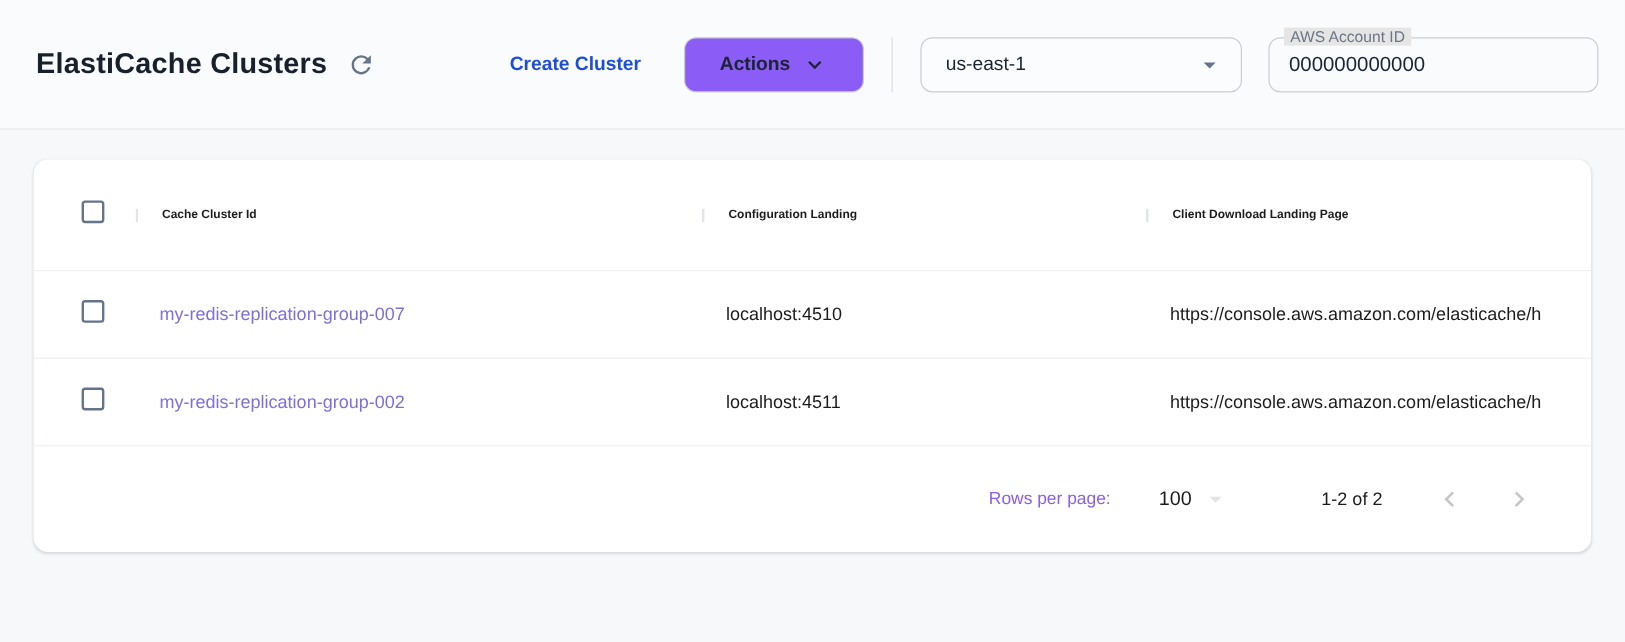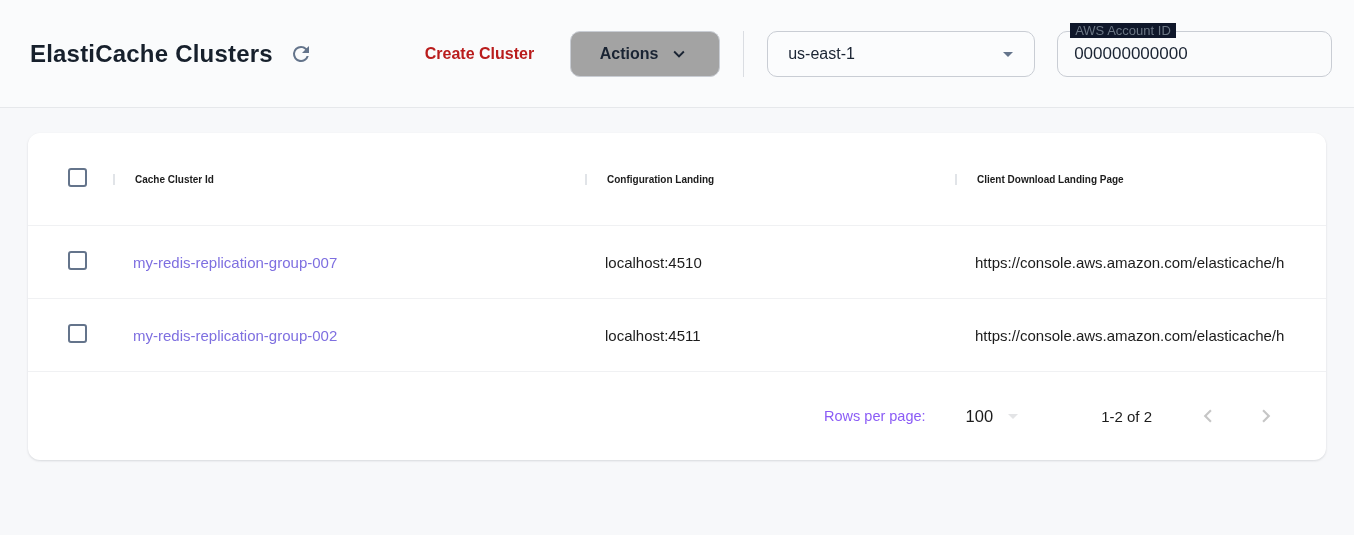--- a/index.html
+++ b/index.html
@@ -28,28 +28,28 @@
   .refresh-btn {
     width: 36px; height: 36px;
     margin-left: 10px;
     border: none; background: transparent;
     display: flex; align-items: center; justify-content: center;
     cursor: pointer; border-radius: 50%;
   }
   .create-cluster-btn {
     border: none; background: transparent;
     font-family: "Liberation Sans", sans-serif;
-    font-size: 16px; font-weight: 700; color: #b91c1c;
+    font-size: 16px; font-weight: 700; color: #1d4ed8;
     margin-left: 106px;
     cursor: pointer; white-space: nowrap;
   }
   .actions-btn {
     margin-left: 36px;
     width: 150px; height: 46px;
-    background: #a3a3a3;
+    background: #8b5cf6;
     border: 1px solid #c9cdd4;
     border-radius: 10px;
     display: flex; align-items: center; justify-content: center;
     gap: 10px;
     font-family: "Liberation Sans", sans-serif;
     font-size: 16px; font-weight: 700; color: #1a2433;
     cursor: pointer;
   }
   .vdivider {
     width: 1px; height: 46px;
@@ -72,21 +72,21 @@
     margin-left: 22px;
     position: relative;
     width: 275px; height: 46px;
     border: 1px solid #c9cdd4;
     border-radius: 10px;
     background: transparent;
   }
   .account-field .floating-label {
     position: absolute;
     top: -9px; left: 12px;
-    background: #0f172a;
+    background: #e5e5e5;
     padding: 0 5px;
     font-size: 13px; color: #6b7684;
     white-space: nowrap;
   }
   .account-field input {
     width: 100%; height: 100%;
     border: none; background: transparent; outline: none;
     padding: 0 16px;
     font-family: "Liberation Sans", sans-serif;
     font-size: 17px; color: #1a2433;

